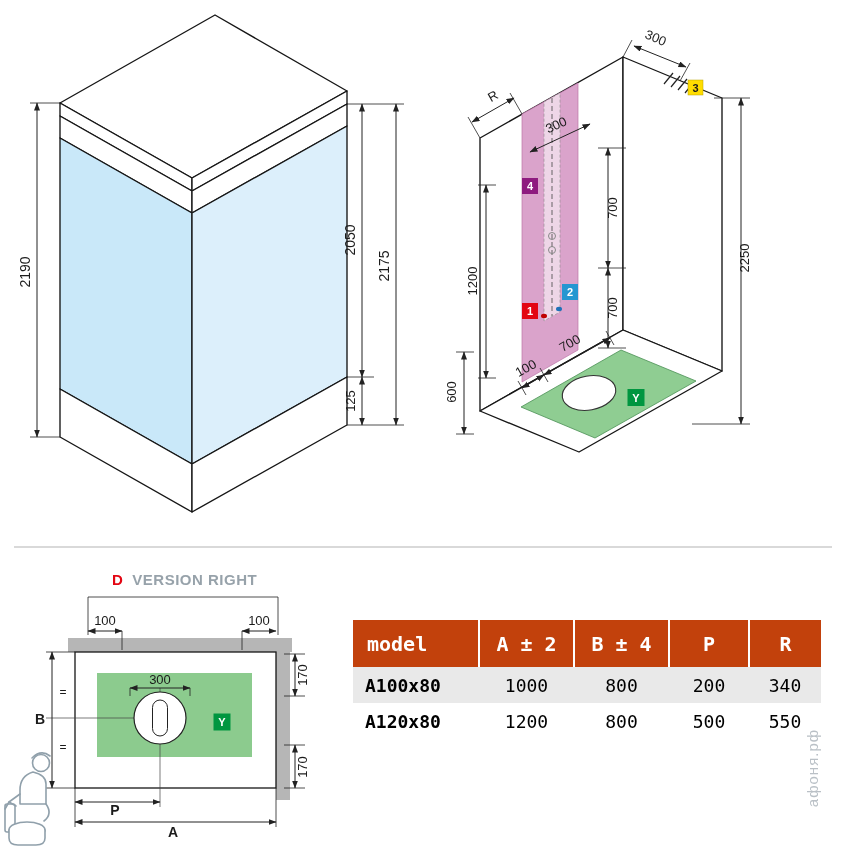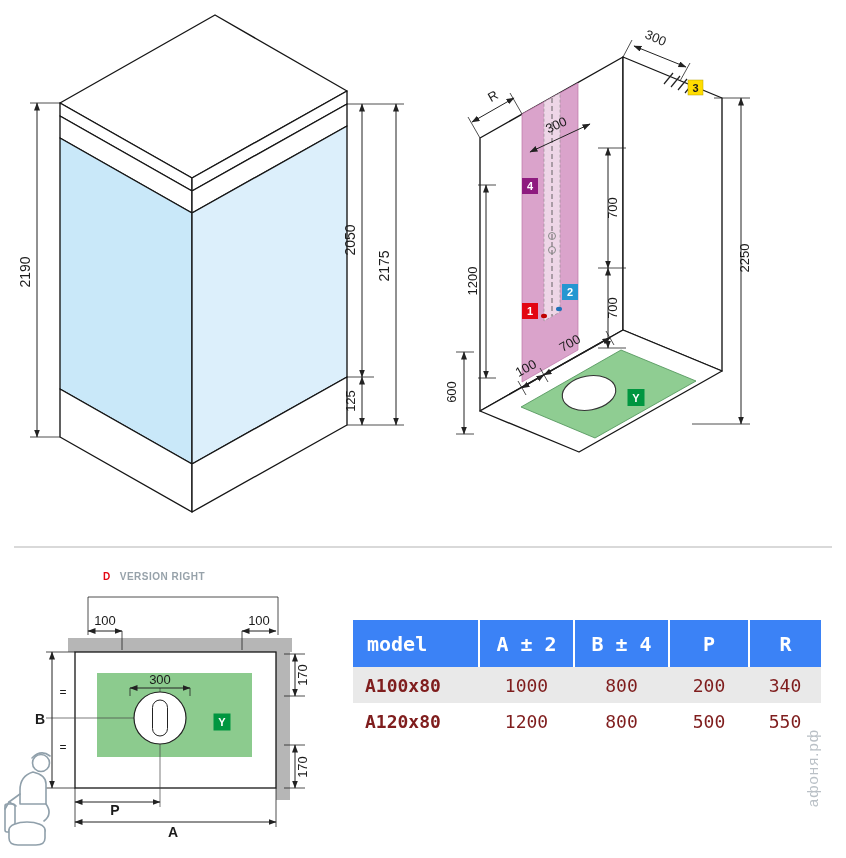--- a/index.html
+++ b/index.html
@@ -9,29 +9,29 @@
   svg text{font-family:"Liberation Sans",sans-serif;fill:#1b1b1b;}
   .dim{font-size:13px;text-anchor:middle;}
   .dim-lg{font-size:14px;text-anchor:middle;}
   .mk{font-size:11px;font-weight:bold;text-anchor:middle;fill:#fff;}
   .mk-dark{fill:#1b1b1b;}
   .lbl{font-size:14px;font-weight:600;text-anchor:middle;}
   .outline{stroke:#161616;stroke-width:1.35;stroke-linejoin:round;}
   .dimline{stroke:#222;stroke-width:1;fill:none;}
   .extline{stroke:#222;stroke-width:0.8;fill:none;}
   .divider{position:absolute;left:14px;top:546px;width:818px;height:2px;background:#d9d9d9;}
-  .plan-title{position:absolute;left:103px;top:571px;font-size:10px;letter-spacing:.5px;}
+  .plan-title{position:absolute;left:112px;top:571px;font-size:15px;letter-spacing:.5px;}
   .plan-title .d{color:#e30613;font-weight:bold;margin-right:9px;}
   .plan-title .vr{color:#97a2aa;font-weight:600;}
   table.spec{position:absolute;left:353px;top:620px;width:468px;border-collapse:collapse;
              font-family:"DejaVu Sans Mono",monospace;}
-  table.spec th{background:#3b82f6;color:#fff;height:45px;font-size:20px;font-weight:bold;
+  table.spec th{background:#c2410c;color:#fff;height:45px;font-size:20px;font-weight:bold;
                 text-align:center;border-left:2px solid #fff;}
   table.spec th:first-child{border-left:none;text-align:left;padding-left:14px;}
-  table.spec td{height:34px;font-size:18px;color:#7f1d1d;text-align:center;}
+  table.spec td{height:34px;font-size:18px;color:#000000;text-align:center;}
   table.spec td:first-child{font-weight:bold;text-align:left;padding-left:12px;}
   table.spec tbody tr:nth-child(odd){background:#e9e9e9;}
   .wm-right{position:absolute;left:758px;top:758px;width:112px;height:20px;
             transform:rotate(-90deg);color:#aeb6bd;font-size:15px;letter-spacing:1px;
             opacity:.85;text-align:center;}
 </style>
 </head>
 <body>
 
 <div class="canvas">

